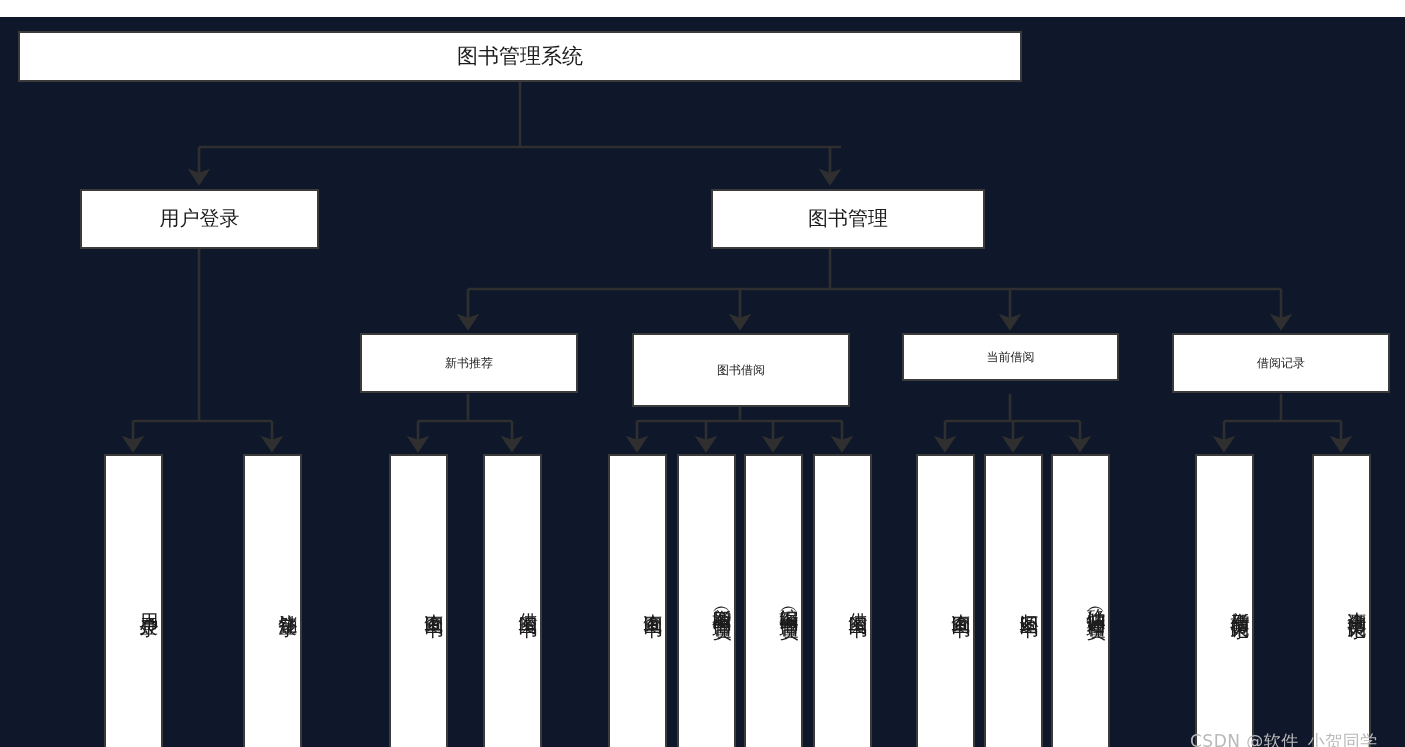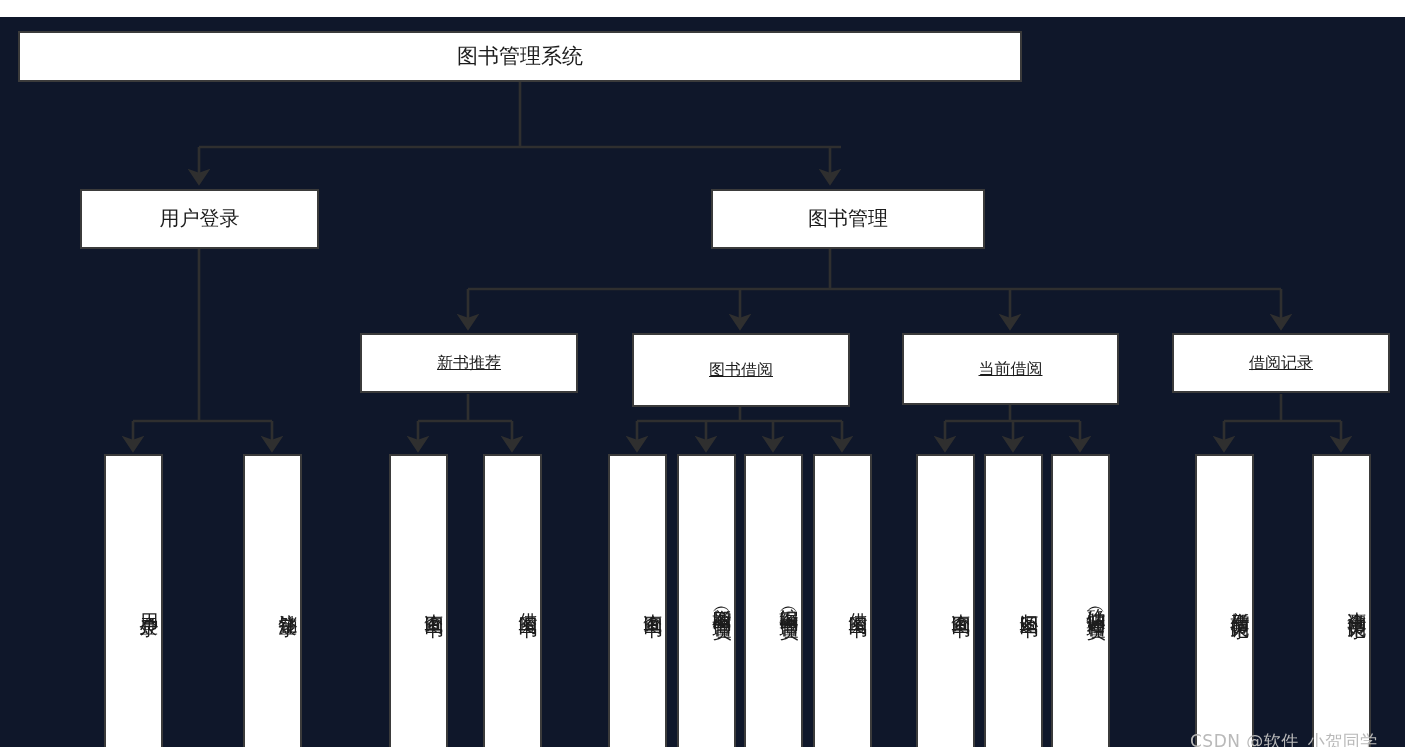--- a/index.html
+++ b/index.html
@@ -39,22 +39,21 @@
     line-height: 1.18;
     text-align: center;
   }
   .node.root {
     font-size: 21px;
   }
   .node.level1 {
     font-size: 20px;
   }
   .node.level2 {
-    font-size: 16px;
-    text-decoration: underline;
+    font-size: 12px;
   }
   .node.leaf {
     font-size: 19px;
     writing-mode: vertical-rl;
     text-orientation: upright;
     padding-top: 6px;
     padding-bottom: 6px;
     align-items: flex-start;
     justify-content: center;
     white-space: normal;
@@ -138,21 +137,21 @@
   <div class="node level1" style="left:711px; top:172px; width:274px; height:60px;">
     <span>图书管理</span>
   </div>
 
   <div class="node level2" style="left:360px; top:316px; width:218px; height:60px;">
     <span>新书推荐</span>
   </div>
   <div class="node level2" style="left:632px; top:316px; width:218px; height:74px;">
     <span>图书借阅</span>
   </div>
-  <div class="node level2" style="left:902px; top:316px; width:217px; height:72px;">
+  <div class="node level2" style="left:902px; top:316px; width:217px; height:48px;">
     <span>当前借阅</span>
   </div>
   <div class="node level2" style="left:1172px; top:316px; width:218px; height:60px;">
     <span>借阅记录</span>
   </div>
 
   <div class="node leaf" style="left:104px; top:437px; width:59px; height:296px;">
     <span class="vlabel">用户登录</span>
   </div>
   <div class="node leaf" style="left:243px; top:437px; width:59px; height:296px;">

